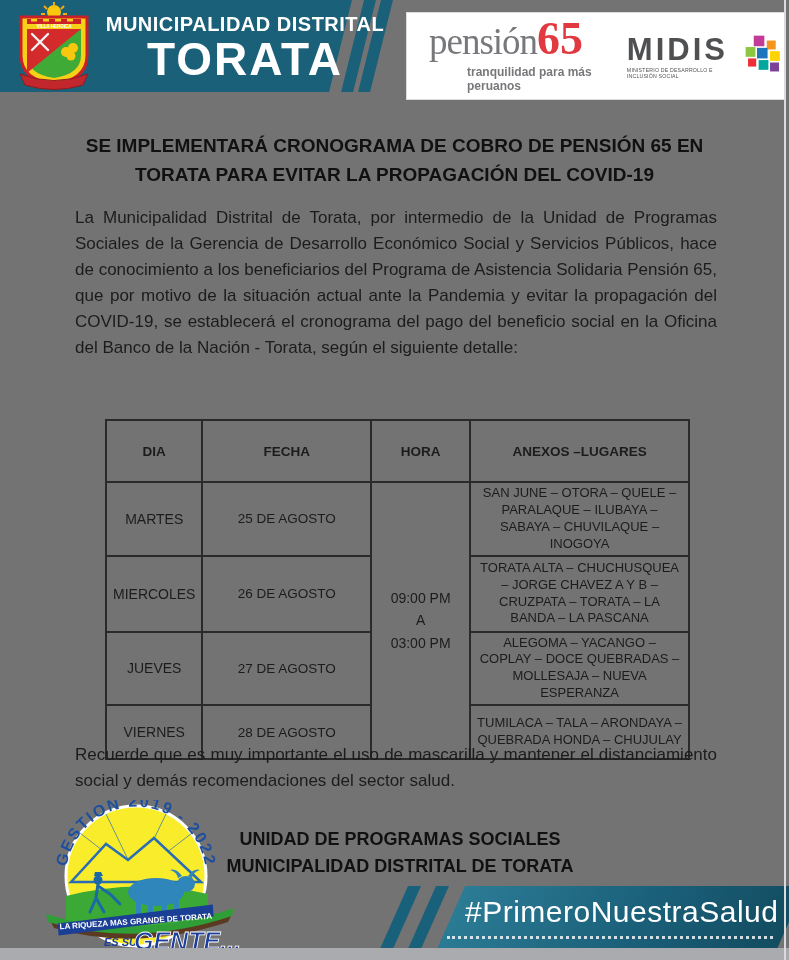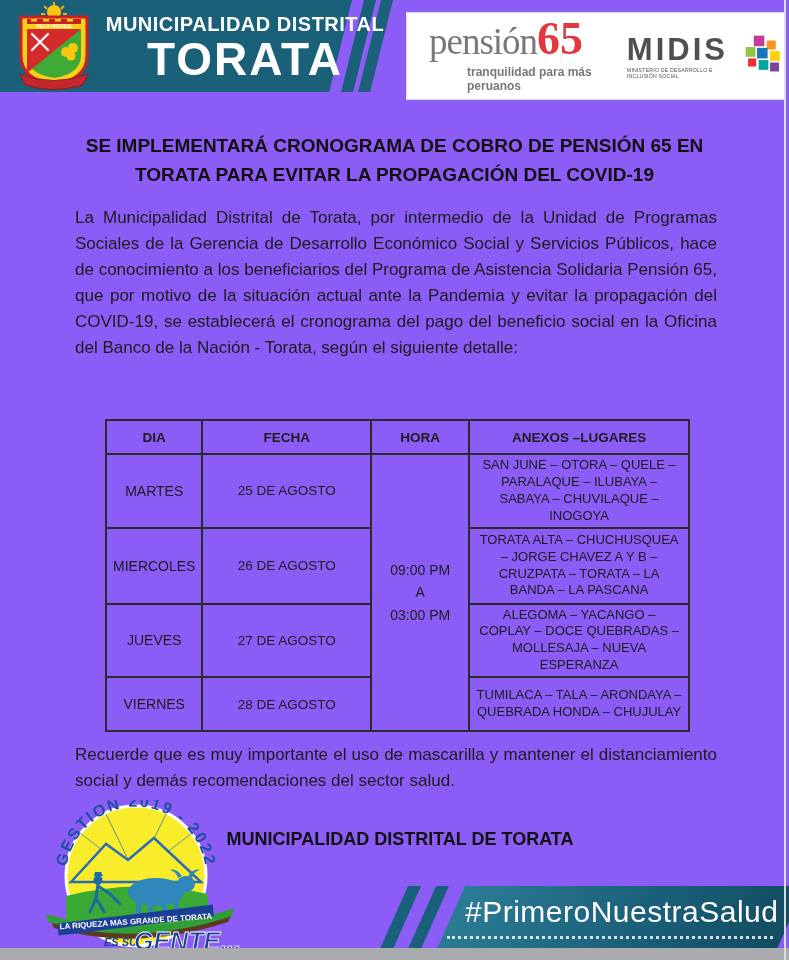--- a/index.html
+++ b/index.html
@@ -1,16 +1,16 @@
 <!DOCTYPE html>
 <html><head>
 <meta charset="utf-8">
 <style>
   html,body{margin:0;padding:0;background:#ffffff;}
-  #page{position:relative;width:789px;height:960px;background:#8b5cf6;overflow:hidden;
+  #page{position:relative;width:789px;height:960px;background:#737373;overflow:hidden;
         font-family:"Liberation Sans",sans-serif;color:#1c1c1c;}
 
   
   .hdr-wrap{position:absolute;left:0;top:0;width:789px;height:92px;overflow:hidden;}
   .hdr-band{position:absolute;left:-40px;top:0;width:392px;height:92px;background:#1a6078;
             transform:skewX(-14deg);transform-origin:top left;}
   .hdr-stripe{position:absolute;top:0;width:12px;height:92px;background:#1a6078;
               transform:skewX(-14deg);transform-origin:top left;}
   .hdr-s1{left:364px;} .hdr-s2{left:381px;}
   .hdr-emblem{position:absolute;left:14px;top:2px;}
@@ -38,21 +38,21 @@
          font-size:19px;font-weight:bold;line-height:29px;color:#111111;}
   .body-par{position:absolute;left:75px;top:205px;width:642px;font-size:17px;line-height:26px;
             text-align:justify;color:#1c1c1c;}
   .reminder{position:absolute;left:75px;top:742px;width:642px;font-size:17px;line-height:26px;
             text-align:justify;color:#1c1c1c;}
 
   
   .sched{position:absolute;left:105px;top:419px;width:585px;border-collapse:collapse;}
   .sched th,.sched td{border:2px solid #2a2a2a;text-align:center;vertical-align:middle;
                       padding:2px 6px;}
-  .sched th{font-size:13.5px;font-weight:bold;height:20px;padding:6px;}
+  .sched th{font-size:13.5px;font-weight:bold;height:20px;padding:20px;}
   .col-dia{width:14.9%;} .col-fecha{width:29.6%;} .col-hora{width:17.1%;} .col-anexos{width:38.4%;}
   .td-dia{font-size:14px;text-align:left;padding-left:14px;}
   .td-fecha{font-size:13.5px;}
   .td-hora{font-size:14px;line-height:1.6;}
   .td-anexos{font-size:13px;line-height:1.3;padding:2px 8px;}
   .r1{height:64px;} .r2{height:76px;} .r3{height:70px;} .r4{height:54px;padding-left:6px;}
 
   
   .signature{position:absolute;left:110px;top:826px;width:580px;text-align:center;
              font-size:18px;font-weight:bold;line-height:27px;color:#111111;}
@@ -196,20 +196,21 @@
         <td class="td-dia">VIERNES</td>
         <td class="td-fecha">28 DE AGOSTO</td>
         <td class="td-anexos">TUMILACA – TALA – ARONDAYA – QUEBRADA HONDA – CHUJULAY</td>
       </tr>
     </tbody>
   </table>
 
   <div class="reminder">Recuerde que es muy importante el uso de mascarilla y mantener el distanciamiento social y demás recomendaciones del sector salud.</div>
 
   <div class="signature">
+    <div>UNIDAD DE PROGRAMAS SOCIALES</div>
     <div>MUNICIPALIDAD DISTRITAL DE TORATA</div>
   </div>
 
   <svg class="gestion" width="208" height="156" viewBox="0 0 208 156">
     <circle cx="100" cy="76" r="70" fill="#f8ec2b" stroke="#ffffff" stroke-width="3"></circle>
     <g stroke="#2a6db5" stroke-width="1" opacity=".7">
       <line x1="100" y1="76" x2="40" y2="30"></line>
         <line x1="100" y1="76" x2="70" y2="14"></line>
       <line x1="100" y1="76" x2="130" y2="14"></line>
         <line x1="100" y1="76" x2="160" y2="30"></line>

